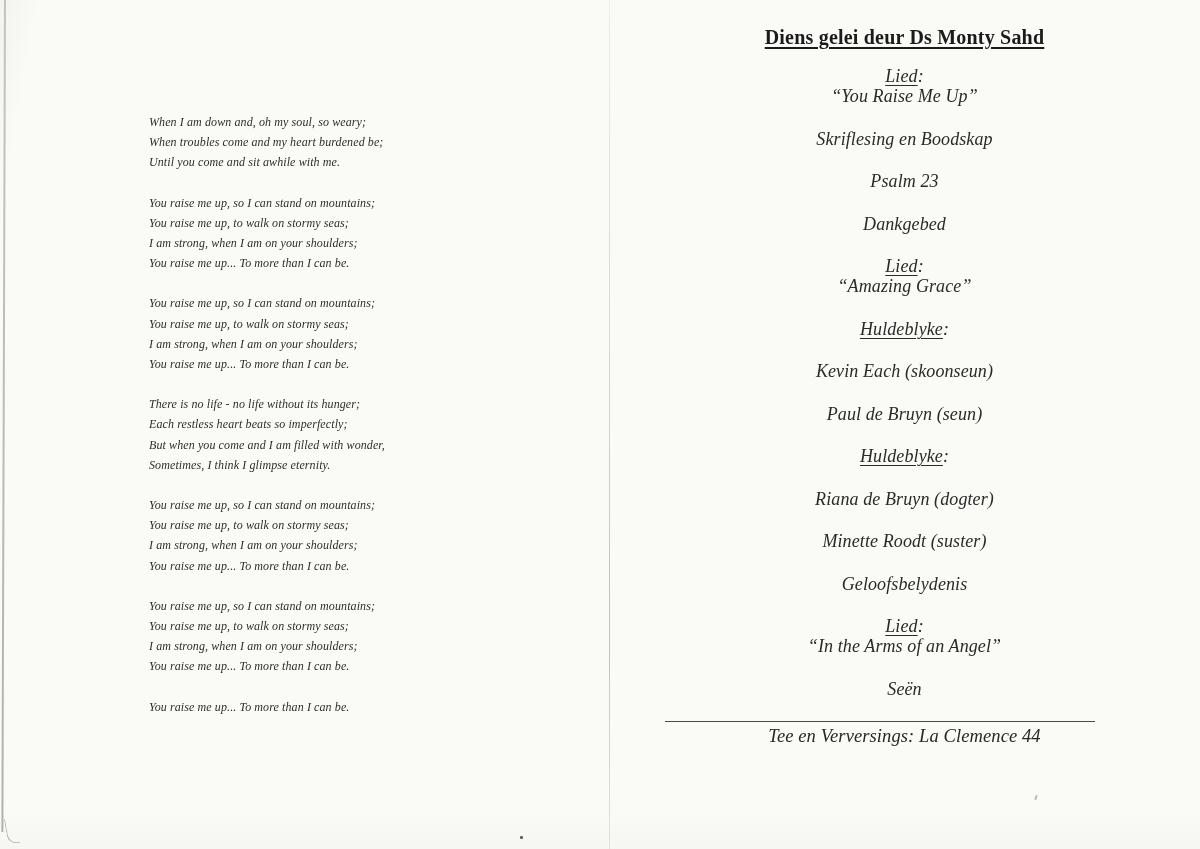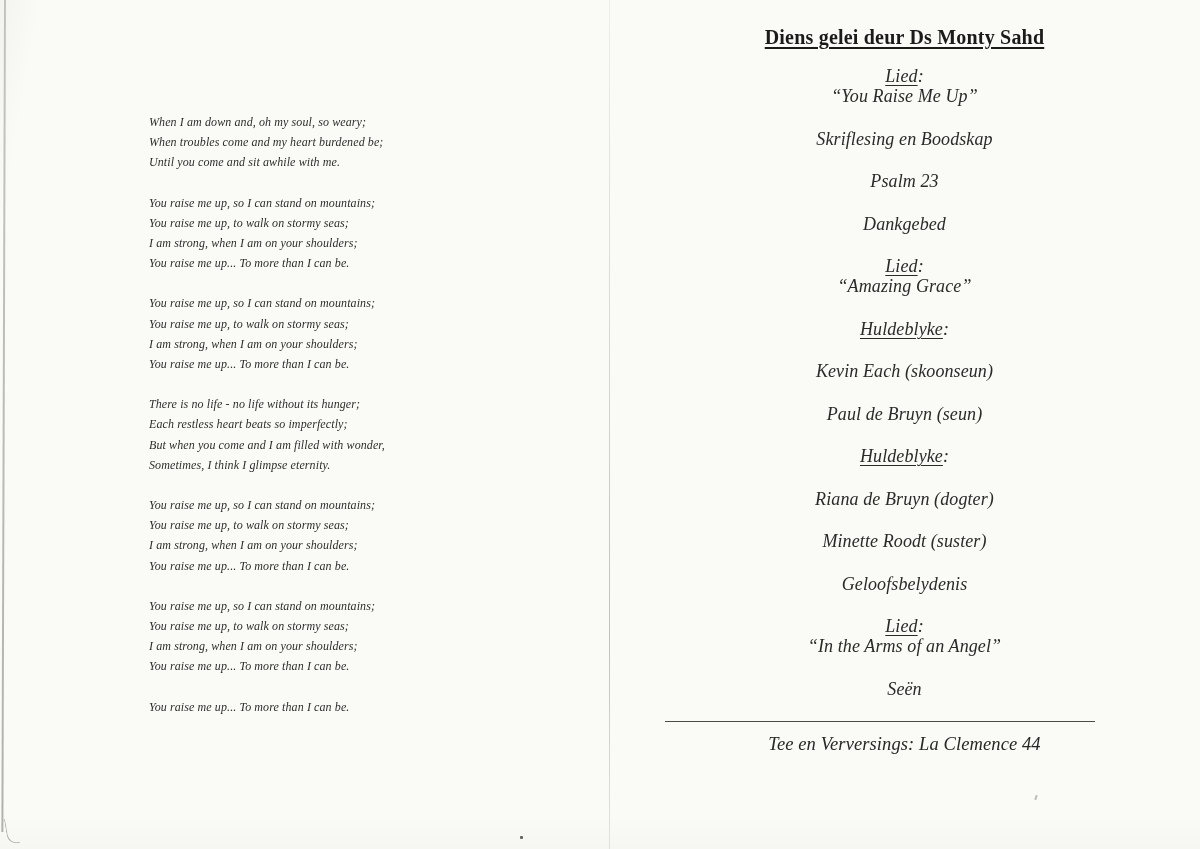--- a/index.html
+++ b/index.html
@@ -55,21 +55,21 @@
     color:#1b1b1a; letter-spacing:0.2px;
     text-decoration:underline; text-decoration-thickness:1.7px; text-underline-offset:3px;
     margin:0 0 17px 0;
   }
   .item { margin:0 0 22.5px 0; }
   .ul { text-decoration:underline; text-decoration-thickness:1.2px; text-underline-offset:2.5px; }
   .divider {
     height:0; border-top:1.6px solid #4a4a48; width:430px;
     margin:9px 0 0 56px;
   }
-  .footer-note { margin-top:12px; font-size:18.5px; color:#282826; }
+  .footer-note { margin-top:4px; font-size:18.5px; color:#282826; }
 </style>
 </head>
 <body>
 
 <div class="scan">
 
   <div class="edge-line"></div>
   <div class="edge-curl"></div>
   <div class="crease"></div>
   <div class="speck-1"></div>

